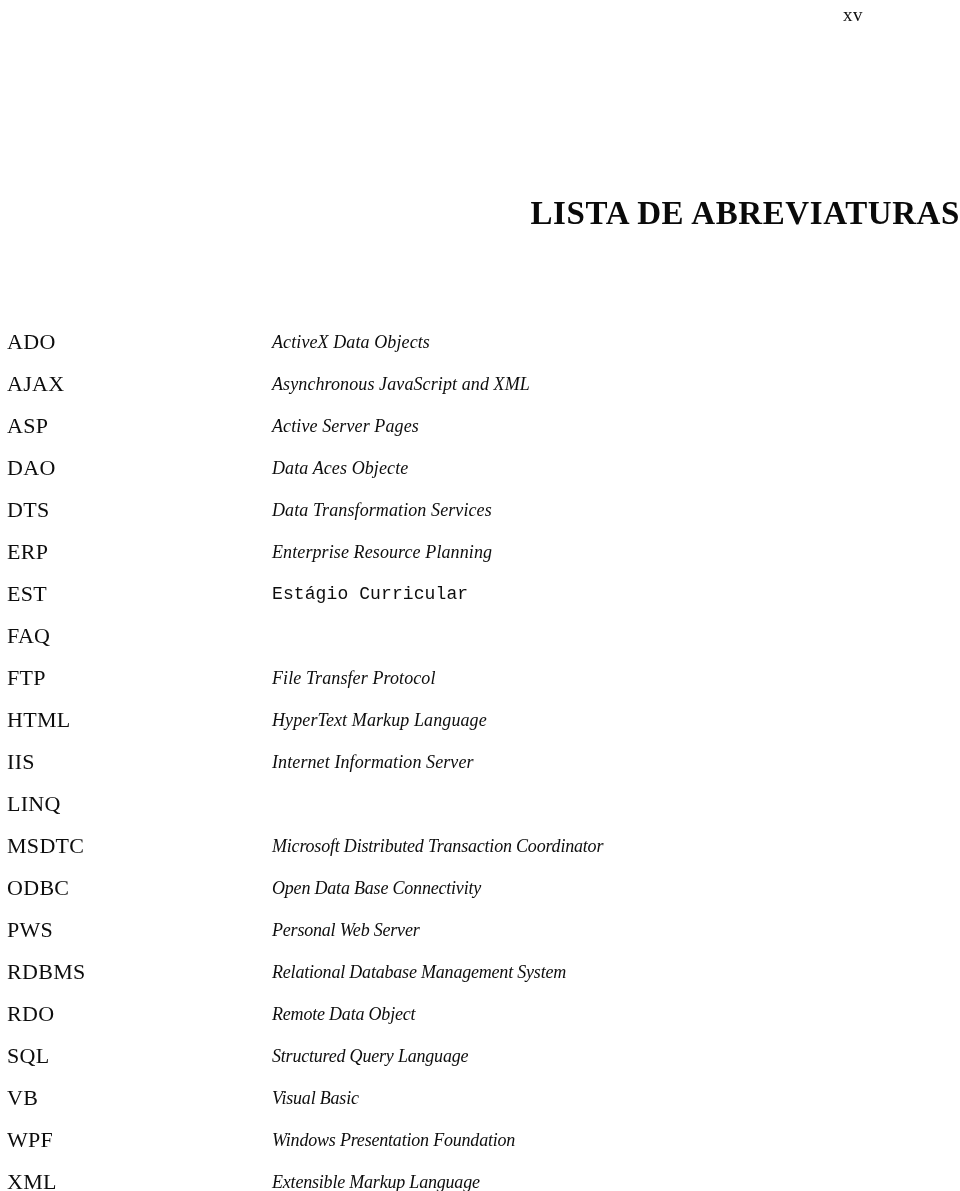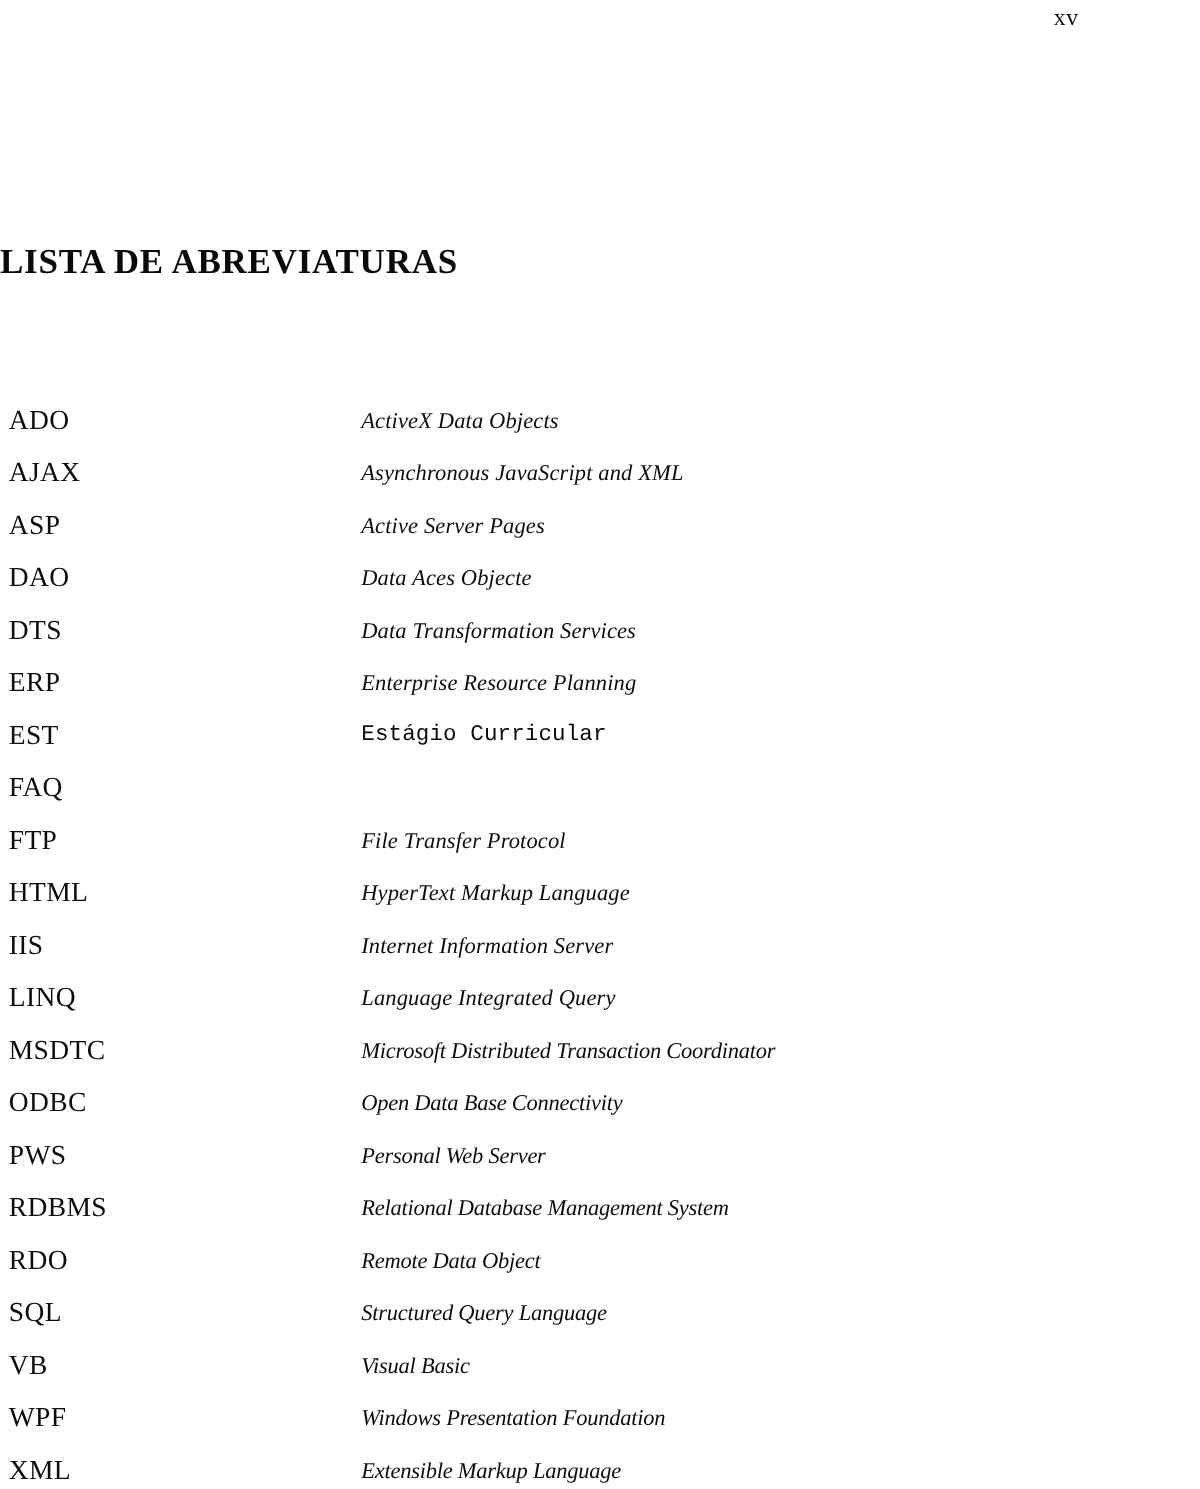--- a/index.html
+++ b/index.html
@@ -35,43 +35,42 @@
     color: #111111;
     white-space: nowrap;
   }
 
   
   .page-title {
     position: absolute;
     top: 176px;
     left: 0;
     width: 960px;
-    text-align: left;
+    text-align: right;
     font-family: "Liberation Serif", "DejaVu Serif", serif;
     font-weight: bold;
-    font-size: 28px;
+    font-size: 33px;
     line-height: 30px;
     letter-spacing: 0.6px;
     color: #0a0a0a;
     white-space: nowrap;
   }
 
   
   .abbrev-list {
     position: absolute;
     top: 315px;
     left: 7px;
     width: 940px;
   }
 
   .abbrev-row {
     display: flex;
-    align-items: center;
+    align-items: flex-end;
     height: 42px;
-    gap: 17px;
   }
 
   .abbrev-term {
     flex: 0 0 265px;
     width: 265px;
     font-family: "Liberation Serif", "DejaVu Serif", serif;
     font-size: 22px;
     line-height: 30px;
     font-style: normal;
     letter-spacing: 0.3px;
@@ -151,21 +150,20 @@
       <div class="abbrev-row">
         <div class="abbrev-term">HTML</div>
         <div class="abbrev-def">HyperText Markup Language</div>
       </div>
       <div class="abbrev-row">
         <div class="abbrev-term">IIS</div>
         <div class="abbrev-def">Internet Information Server</div>
       </div>
       <div class="abbrev-row">
         <div class="abbrev-term">LINQ</div>
-        <div class="abbrev-def">Language Integrated Query</div>
       </div>
       <div class="abbrev-row">
         <div class="abbrev-term">MSDTC</div>
         <div class="abbrev-def condensed">Microsoft Distributed Transaction Coordinator</div>
       </div>
       <div class="abbrev-row">
         <div class="abbrev-term">ODBC</div>
         <div class="abbrev-def condensed">Open Data Base Connectivity</div>
       </div>
       <div class="abbrev-row">

